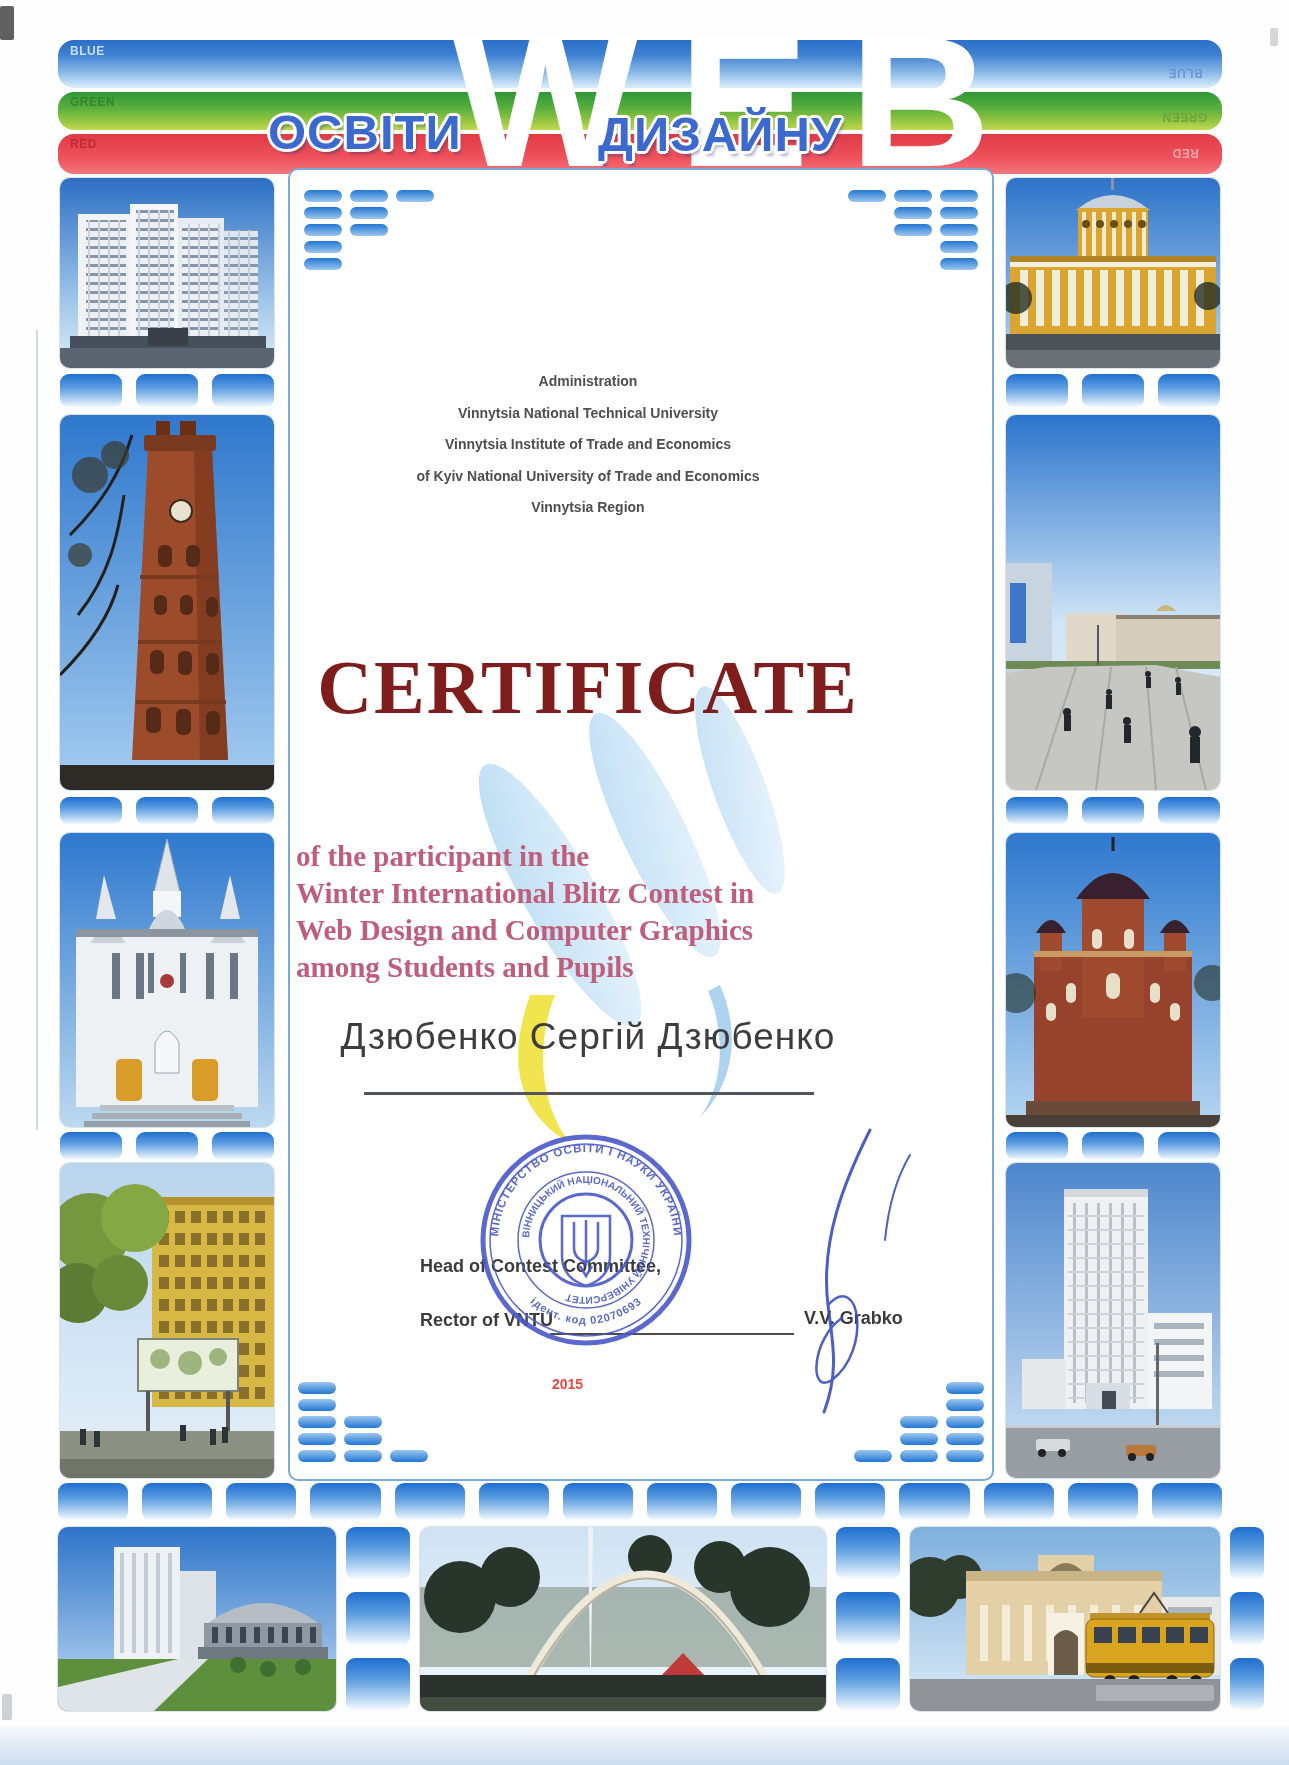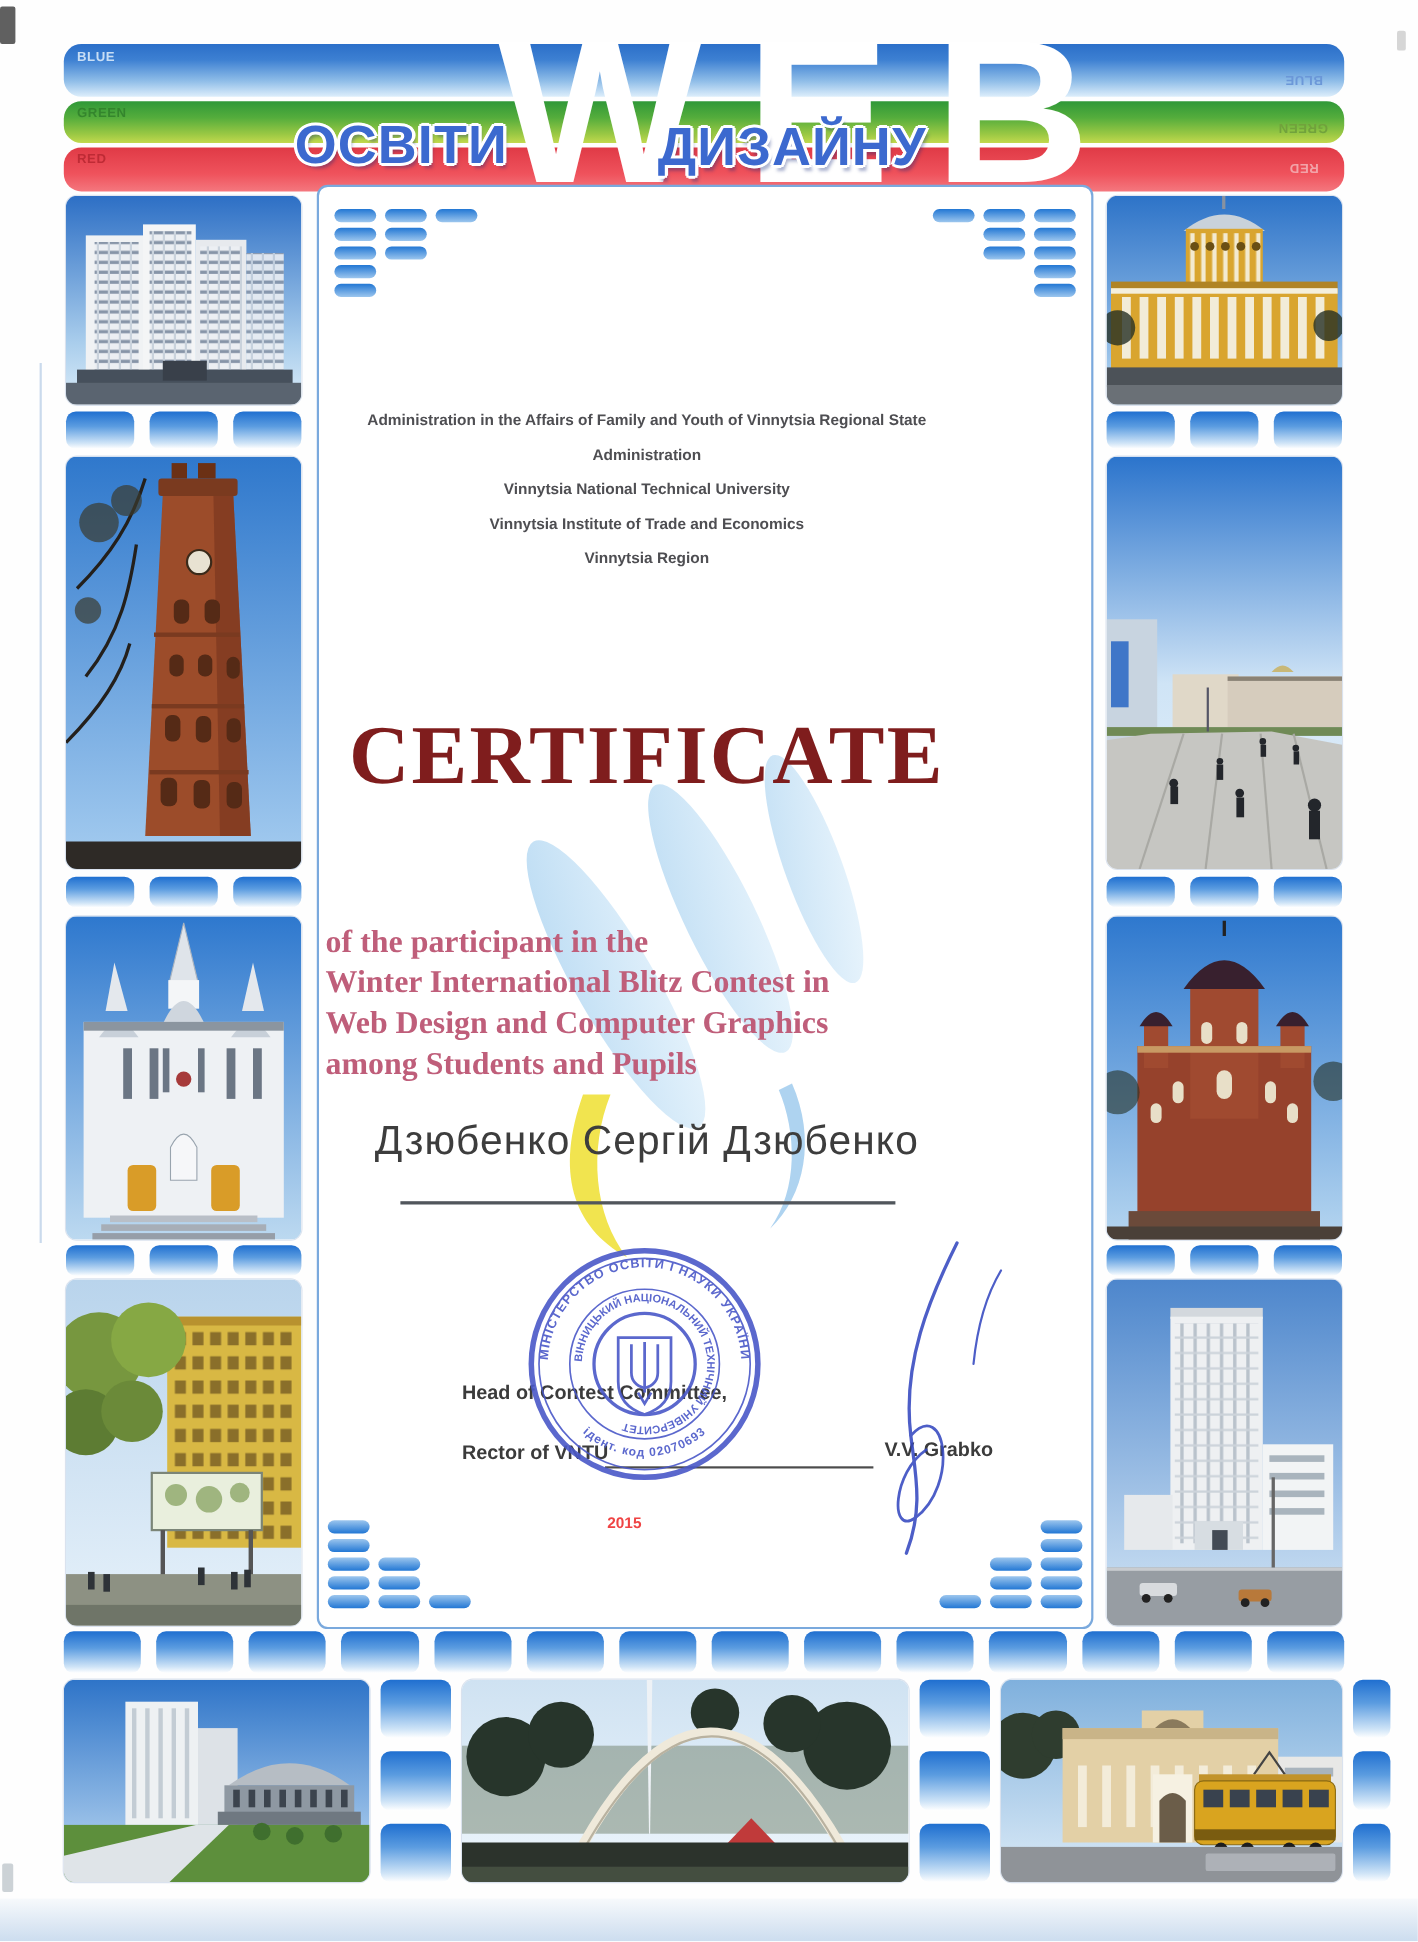--- a/index.html
+++ b/index.html
@@ -475,24 +475,24 @@
           </linearGradient>
         </defs>
       <ellipse cx="140" cy="210" rx="36" ry="150" fill="url(#lg1)" opacity=".8" transform="rotate(-30 140 210)"></ellipse>
       <ellipse cx="235" cy="150" rx="32" ry="135" fill="url(#lg1)" opacity=".75" transform="rotate(-26 235 150)"></ellipse>
       <ellipse cx="320" cy="105" rx="26" ry="110" fill="url(#lg1)" opacity=".7" transform="rotate(-20 320 105)"></ellipse>
       <path d="M110,310 C85,380 100,430 150,458 C120,420 115,360 135,310 Z" fill="#efe13c" opacity=".9"></path>
       <path d="M300,300 C322,350 312,402 280,432 C306,396 304,344 288,306 Z" fill="#8cc0ea" opacity=".7"></path>
     </svg>
 
     <div class="org">
-      <span>Administration in the Affairs of Family and Youth of Vinnytsia Regional State</span>
       <span>Administration</span>
       <span>Vinnytsia National Technical University</span>
       <span>Vinnytsia Institute of Trade and Economics</span>
+      <span>of Kyiv National University of Trade and Economics</span>
       <span>Vinnytsia Region</span>
     </div>
 
     <div class="title">CERTIFICATE</div>
 
     <div class="sub">
       <div>of the participant in the</div>
       <div>Winter International Blitz Contest in</div>
       <div>Web Design and Computer Graphics</div>
       <div>among Students and Pupils</div>

